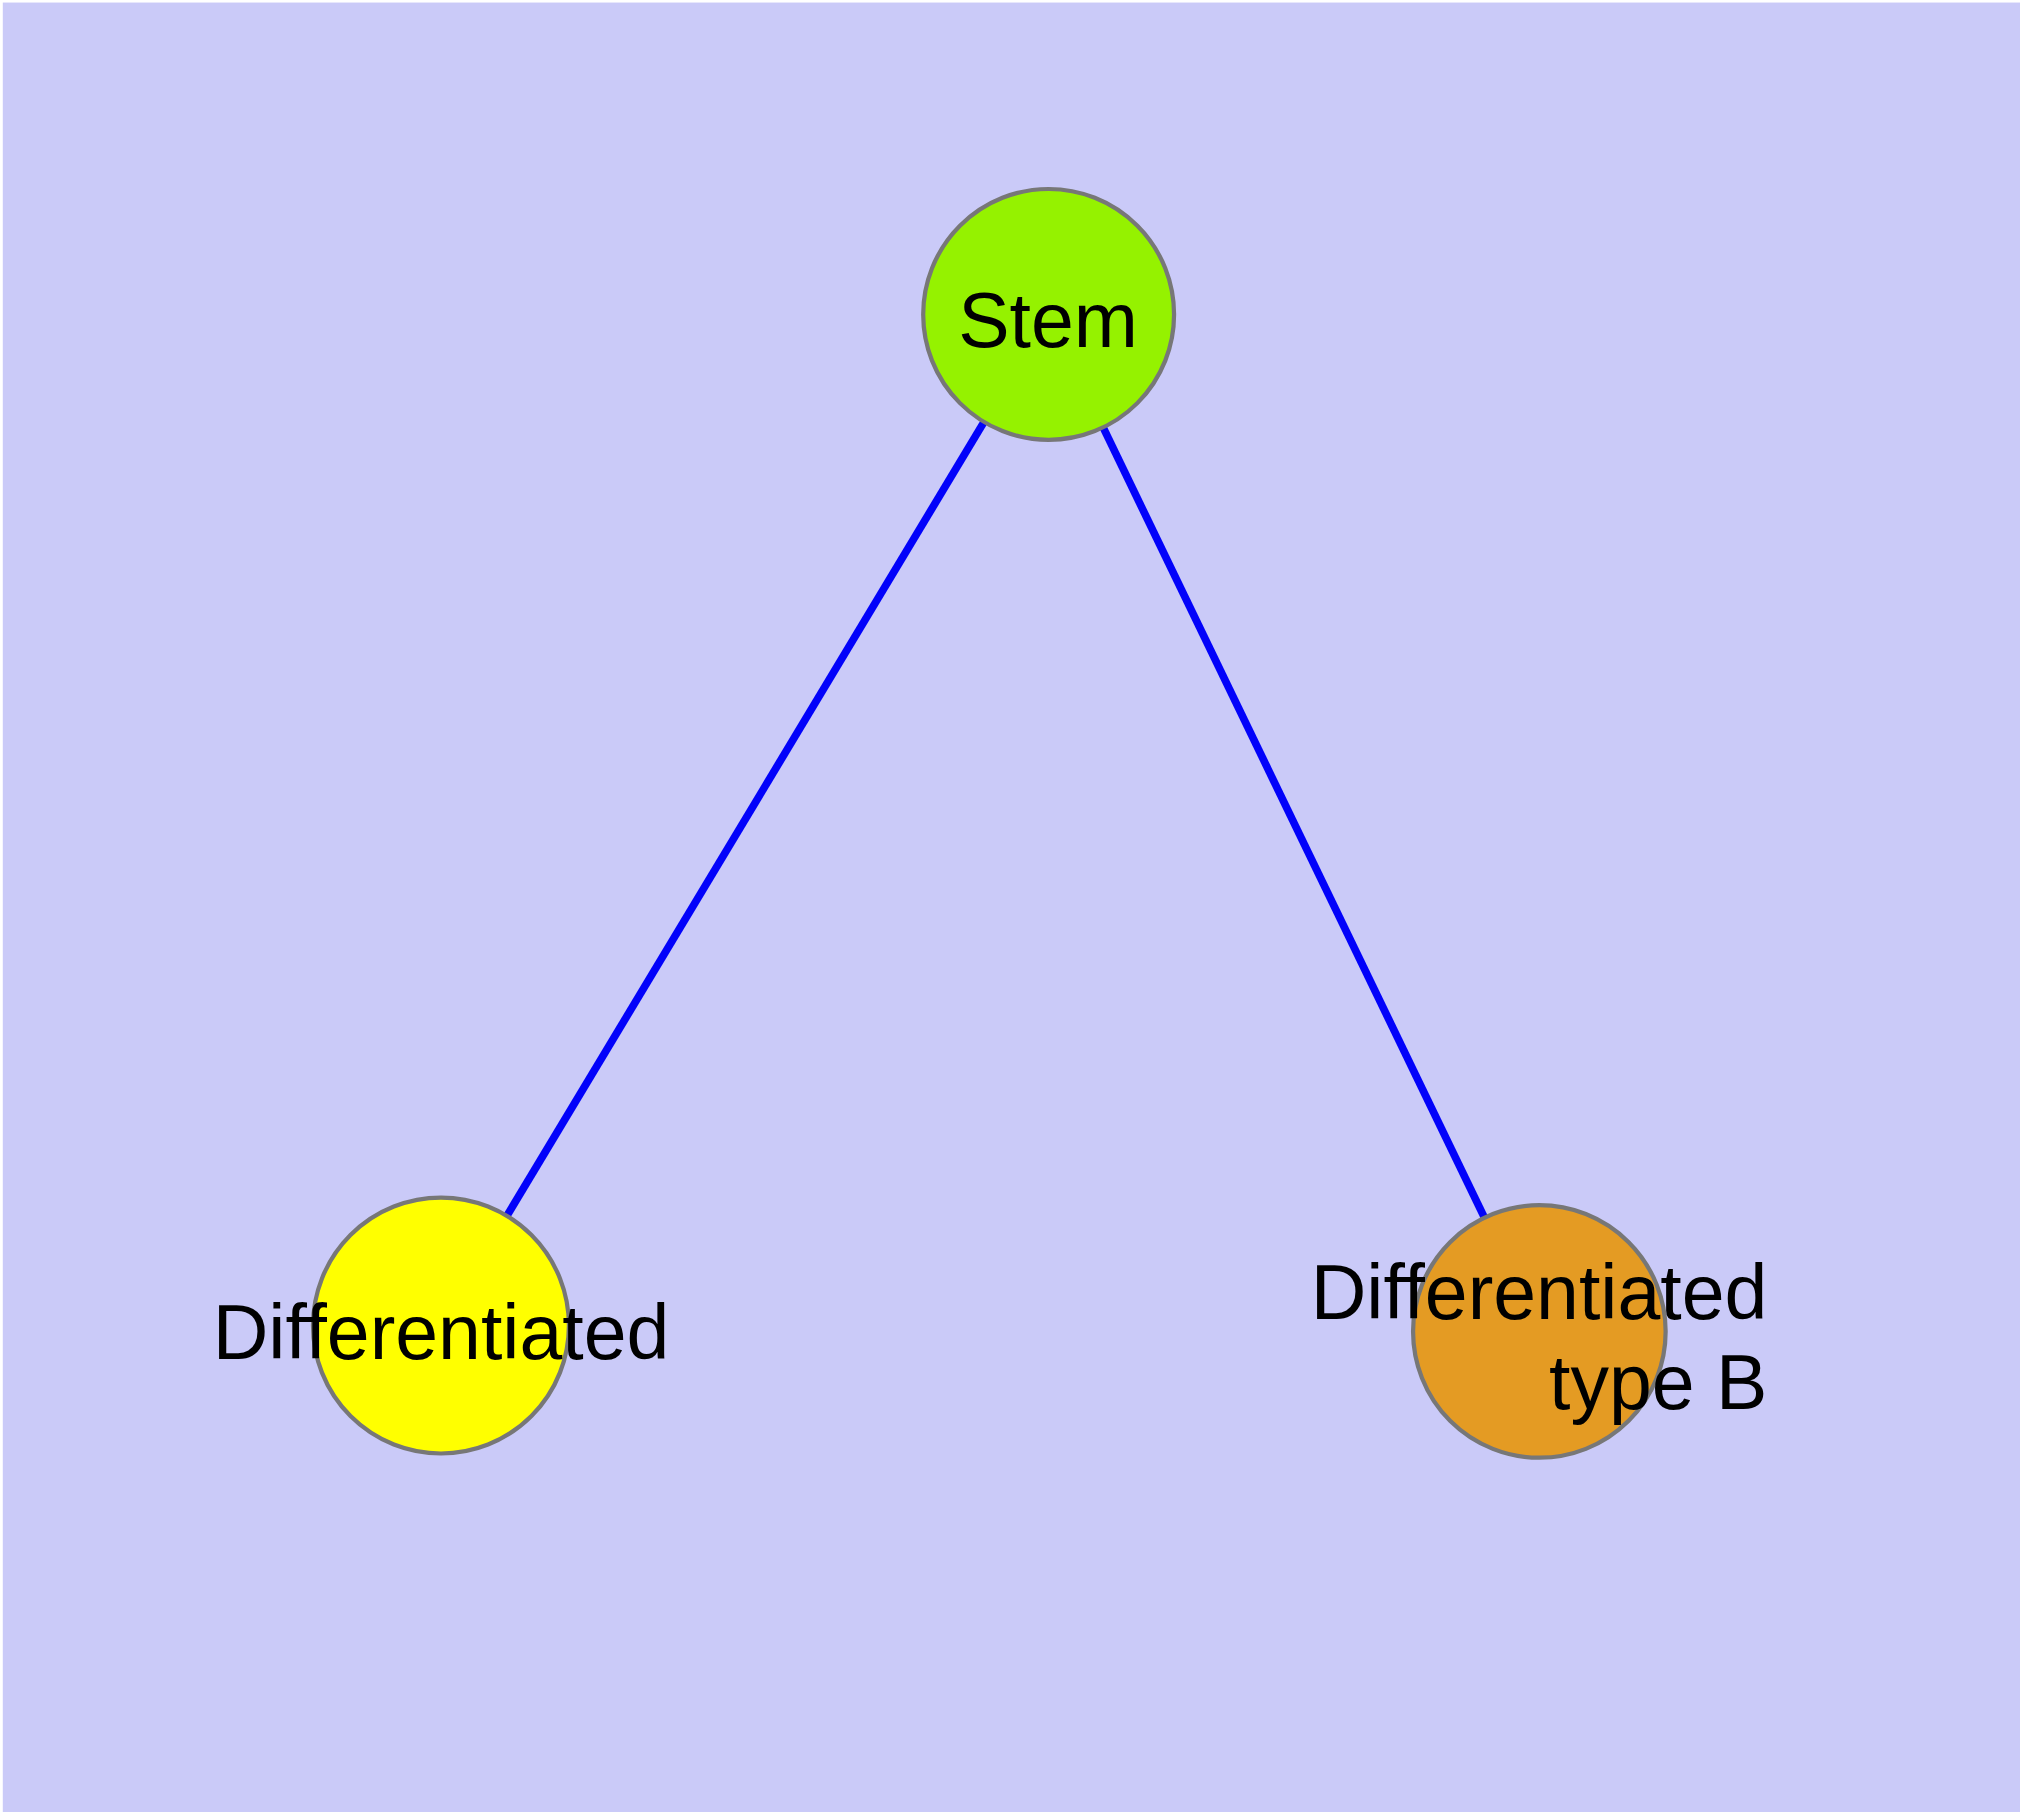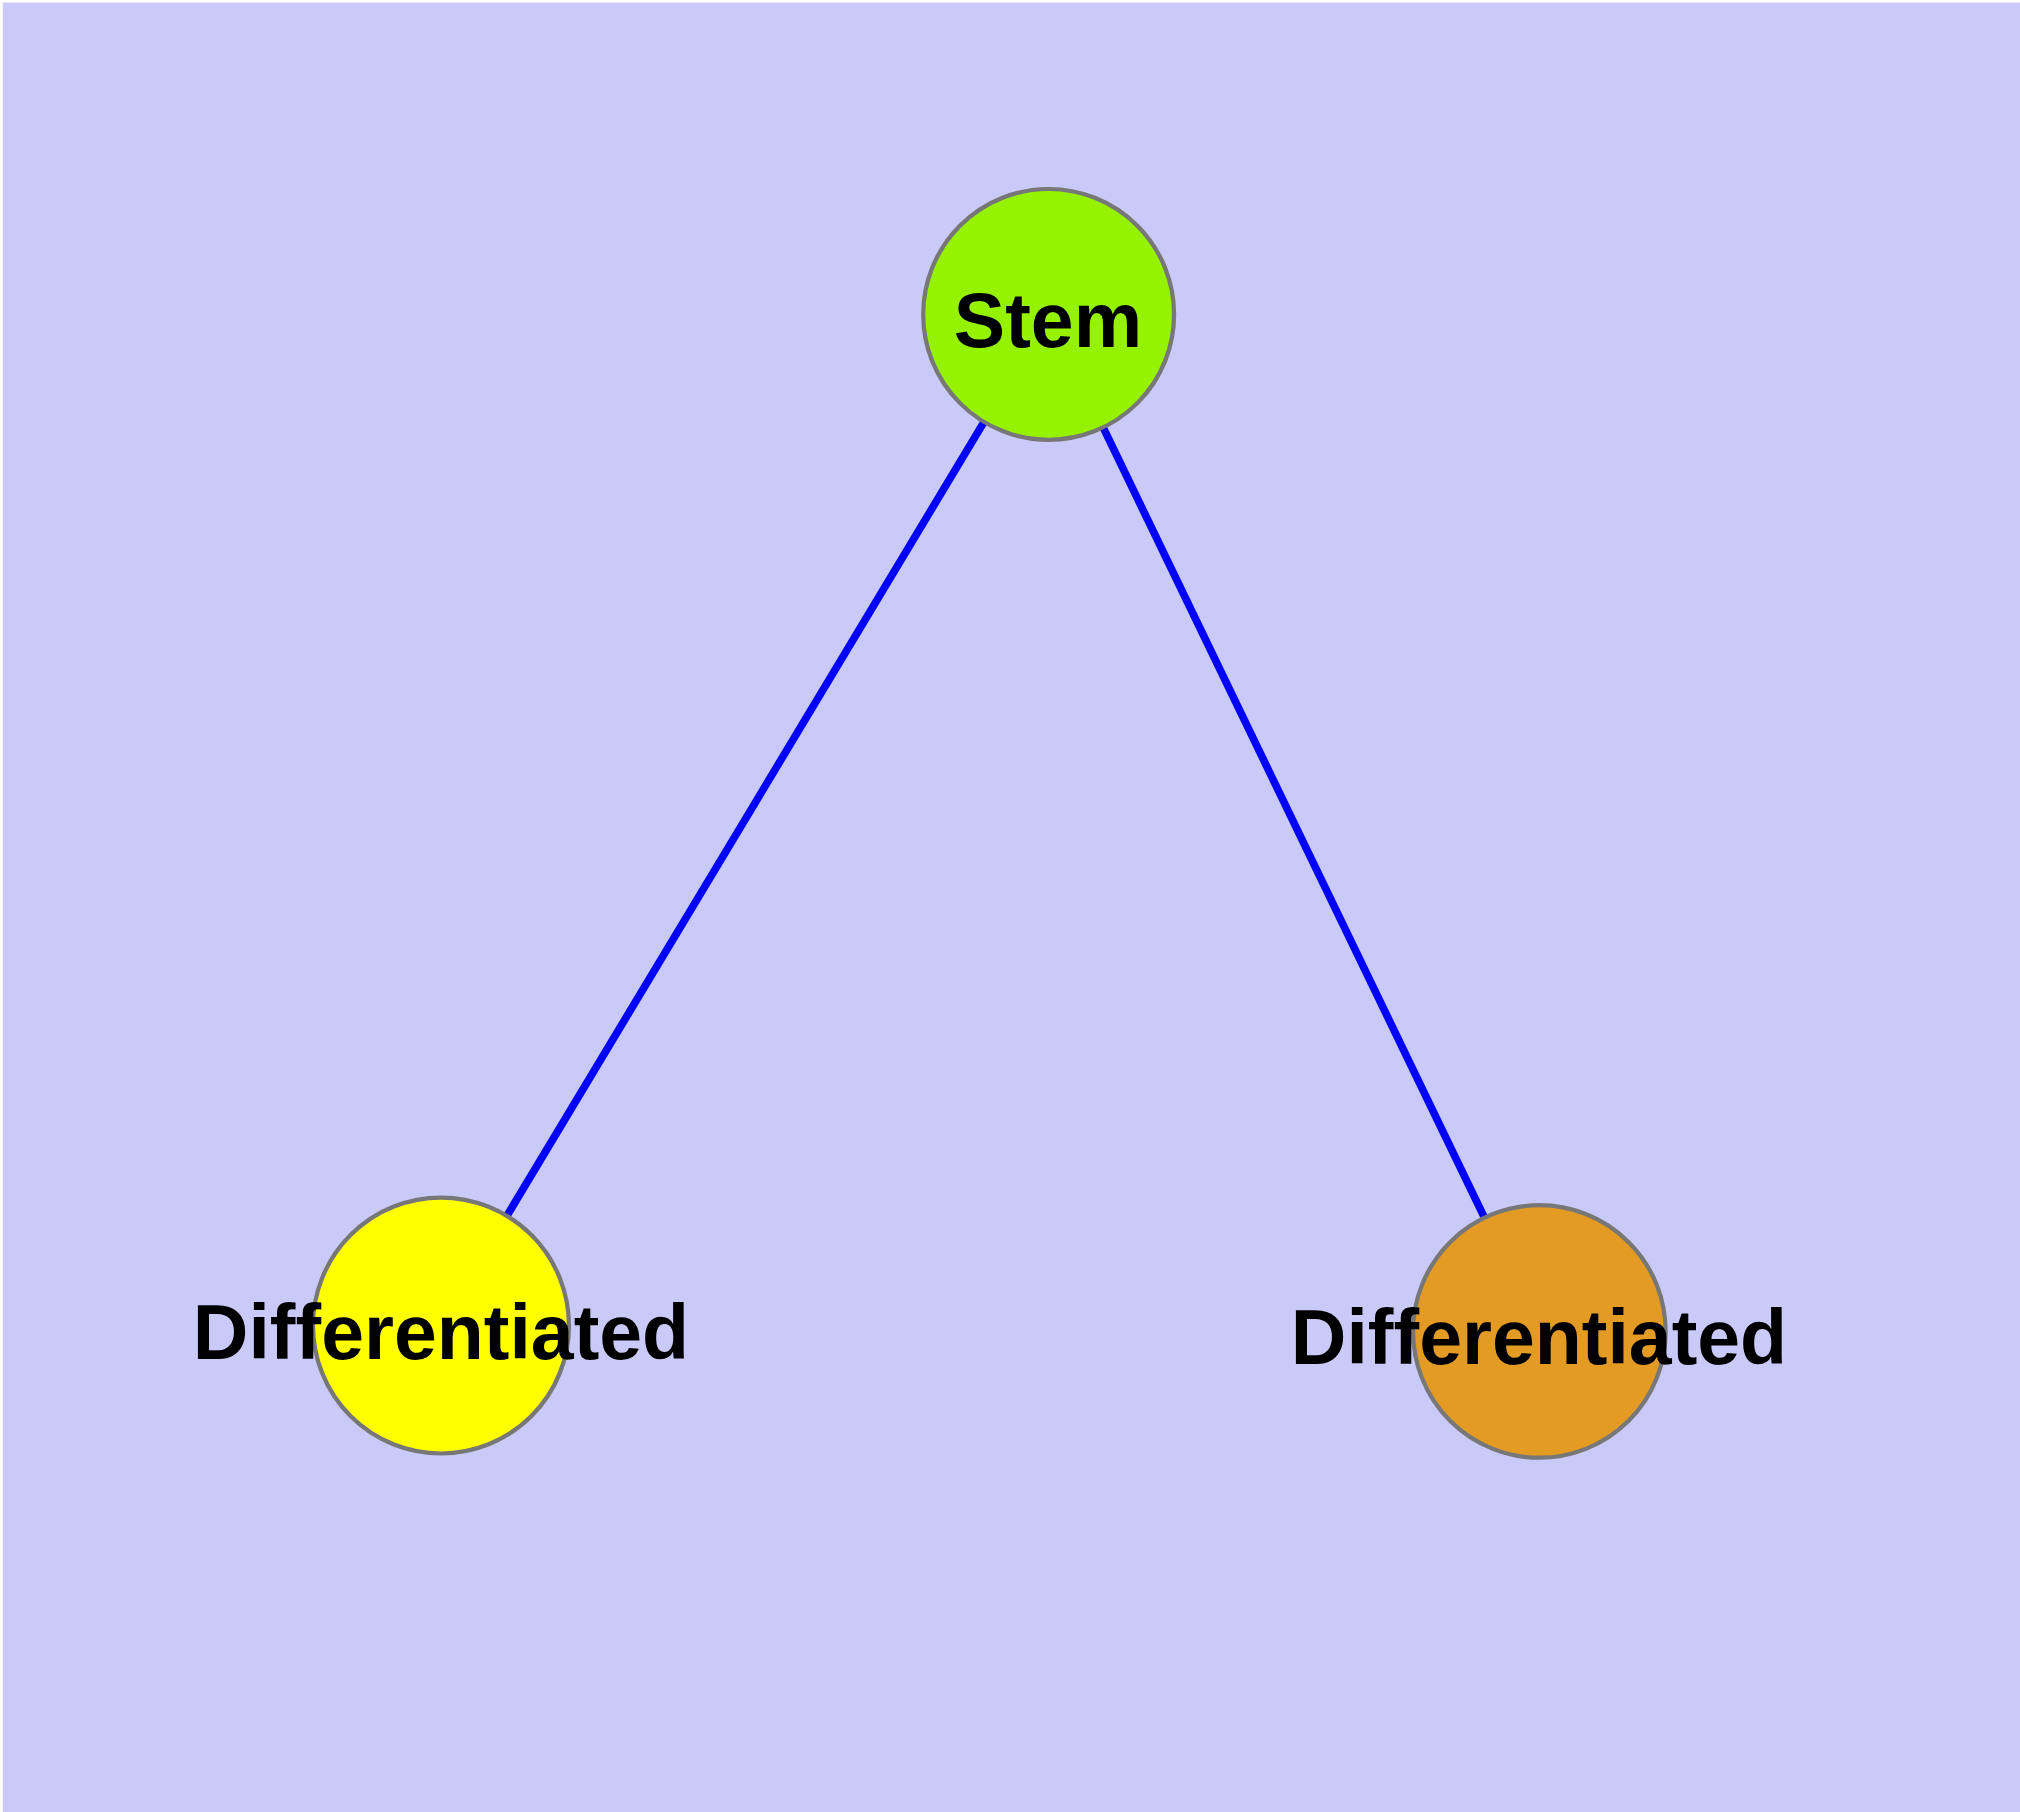--- a/index.html
+++ b/index.html
@@ -24,21 +24,21 @@
   svg.graph-svg {
     position: absolute;
     left: 0;
     top: 0;
     display: block;
   }
   .node-label {
     position: absolute;
     transform: translate(-50%, -50%);
     text-align: right;
-    font-weight: 700;
+    font-weight: 400;
     font-size: 77px;
     line-height: 90px;
     color: #000000;
     white-space: nowrap;
     pointer-events: none;
   }
 </style>
 </head>
 <body>
 
@@ -59,16 +59,17 @@
   <div class="node-label" style="left:1048px; top:320px;">
     <div>Stem</div>
   </div>
 
   <div class="node-label" style="left:441px; top:1332px;">
     <div>Differentiated</div>
   </div>
 
   <div class="node-label" style="left:1539px; top:1337px;">
     <div>Differentiated</div>
+    <div>type B</div>
   </div>
 
 </div>
 
 
 </body></html>

